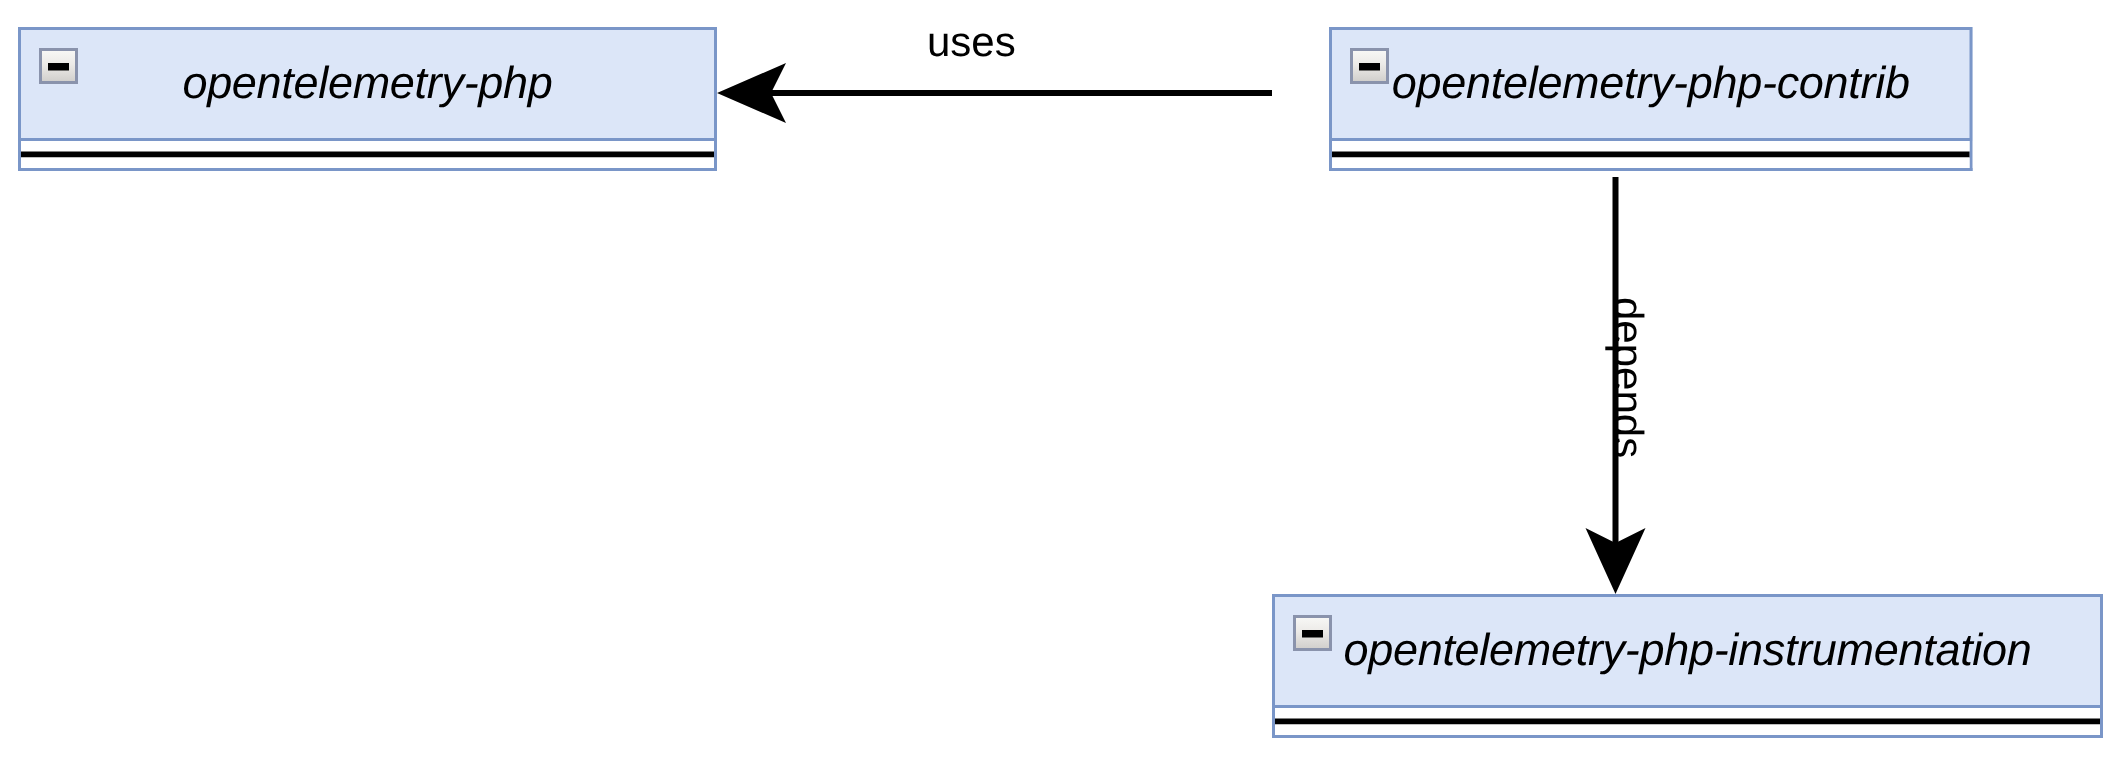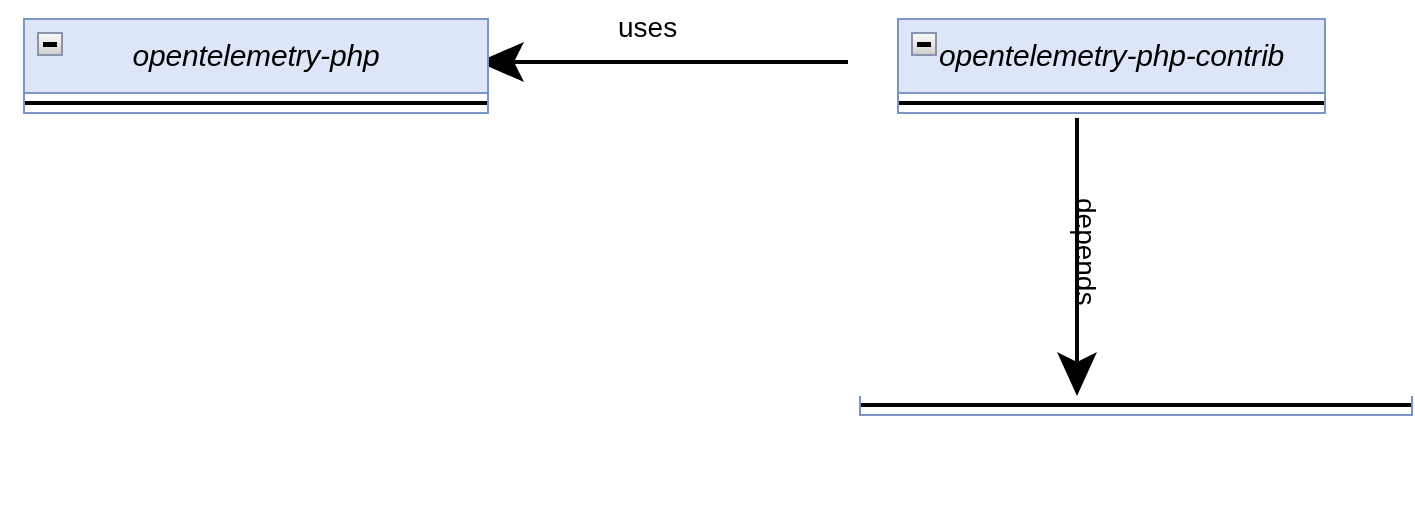--- a/index.html
+++ b/index.html
@@ -16,21 +16,20 @@
     width: 1415px;
     height: 516px;
     background: #ffffff;
     overflow: hidden;
   }
 
   
   .node {
     position: absolute;
     box-sizing: border-box;
-    margin-left: 11px;
   }
   .node-header {
     position: relative;
     box-sizing: border-box;
     background: #dce6f8;
     border: 2px solid #7a96c8;
     height: 76px;
     display: flex;
     align-items: center;
     justify-content: center;
@@ -150,20 +149,26 @@
       <span class="node-title">opentelemetry-php-contrib</span>
     </div>
     <div class="node-compartments">
       <div class="rule-strip"></div>
       <div class="rule-line"></div>
       <div class="rule-strip"></div>
     </div>
   </div>
 
   <div class="node" id="node-2" style="left: 848px; top: 396px; width: 554px;">
+    <div class="node-header">
+      <span class="collapse-icon">
+        <span class="bar"></span>
+      </span>
+      <span class="node-title">opentelemetry-php-instrumentation</span>
+    </div>
     <div class="node-compartments">
       <div class="rule-strip"></div>
       <div class="rule-line"></div>
       <div class="rule-strip"></div>
     </div>
   </div>
 
 </div>
 
 </body></html>

